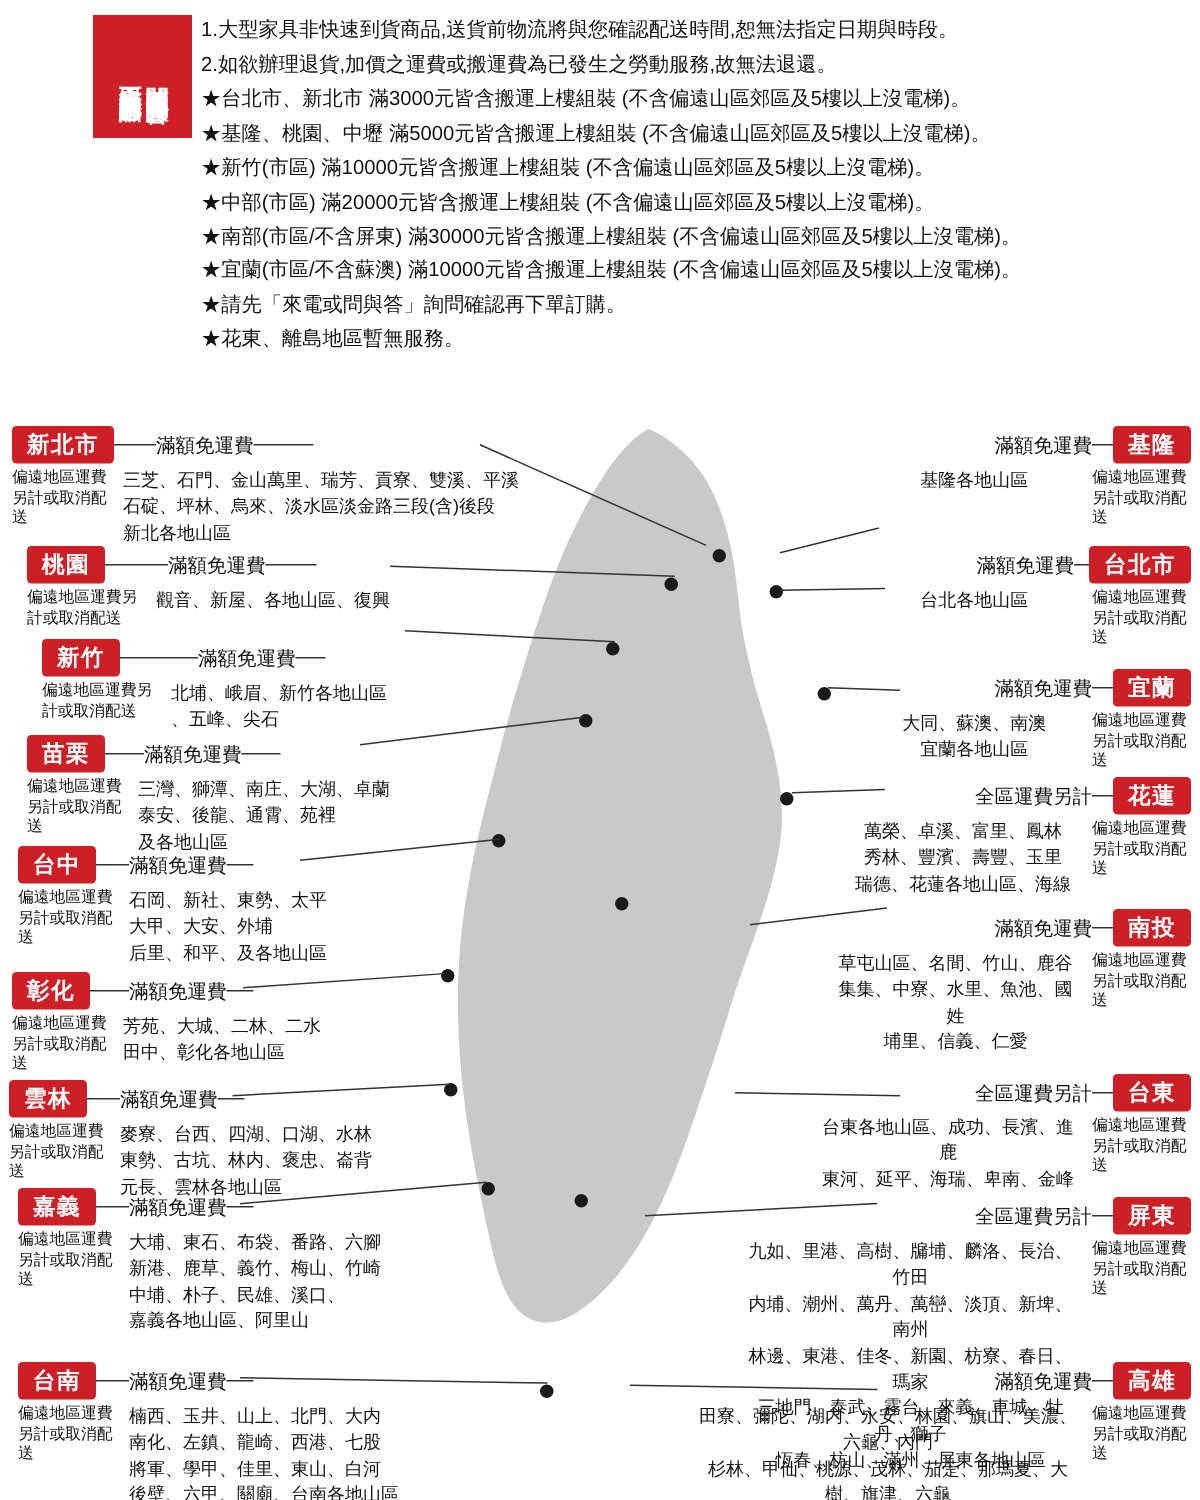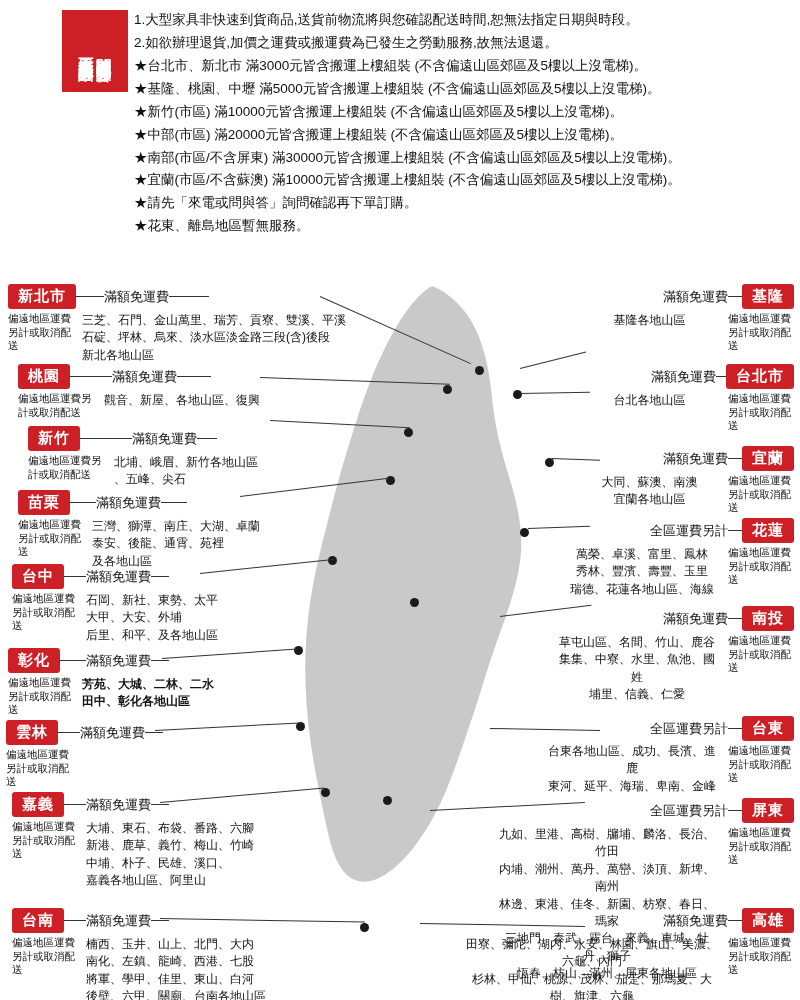--- a/index.html
+++ b/index.html
@@ -231,34 +231,37 @@
 
   <div class="blk left" style="left:8px; top:380px;">
     <div class="pill-row">
       <div class="city-pill">彰化</div>
       <div class="rule" style="width:26px;"></div>
       <div class="free-txt">滿額免運費</div>
       <div class="rule" style="width:18px;"></div>
     </div>
     <div class="body">
       <div class="remote" style="white-space:pre-line;max-width:66px;">偏遠地區運費另計或取消配送</div>
-      <div class="detail" style="white-space:pre-line;font-weight:bold;">芳苑、大城、二林、二水
+      <div class="detail" style="white-space:pre-line;">芳苑、大城、二林、二水
 田中、彰化各地山區</div>
     </div>
   </div>
 
   <div class="blk left" style="left:6px; top:452px;">
     <div class="pill-row">
       <div class="city-pill">雲林</div>
       <div class="rule" style="width:22px;"></div>
       <div class="free-txt">滿額免運費</div>
       <div class="rule" style="width:18px;"></div>
     </div>
     <div class="body">
       <div class="remote" style="white-space:pre-line;max-width:66px;">偏遠地區運費另計或取消配送</div>
+      <div class="detail" style="white-space:pre-line;">麥寮、台西、四湖、口湖、水林
+東勢、古坑、林内、褒忠、崙背
+元長、雲林各地山區</div>
     </div>
   </div>
 
   <div class="blk left" style="left:12px; top:524px;">
     <div class="pill-row">
       <div class="city-pill">嘉義</div>
       <div class="rule" style="width:22px;"></div>
       <div class="free-txt">滿額免運費</div>
       <div class="rule" style="width:18px;"></div>
     </div>

